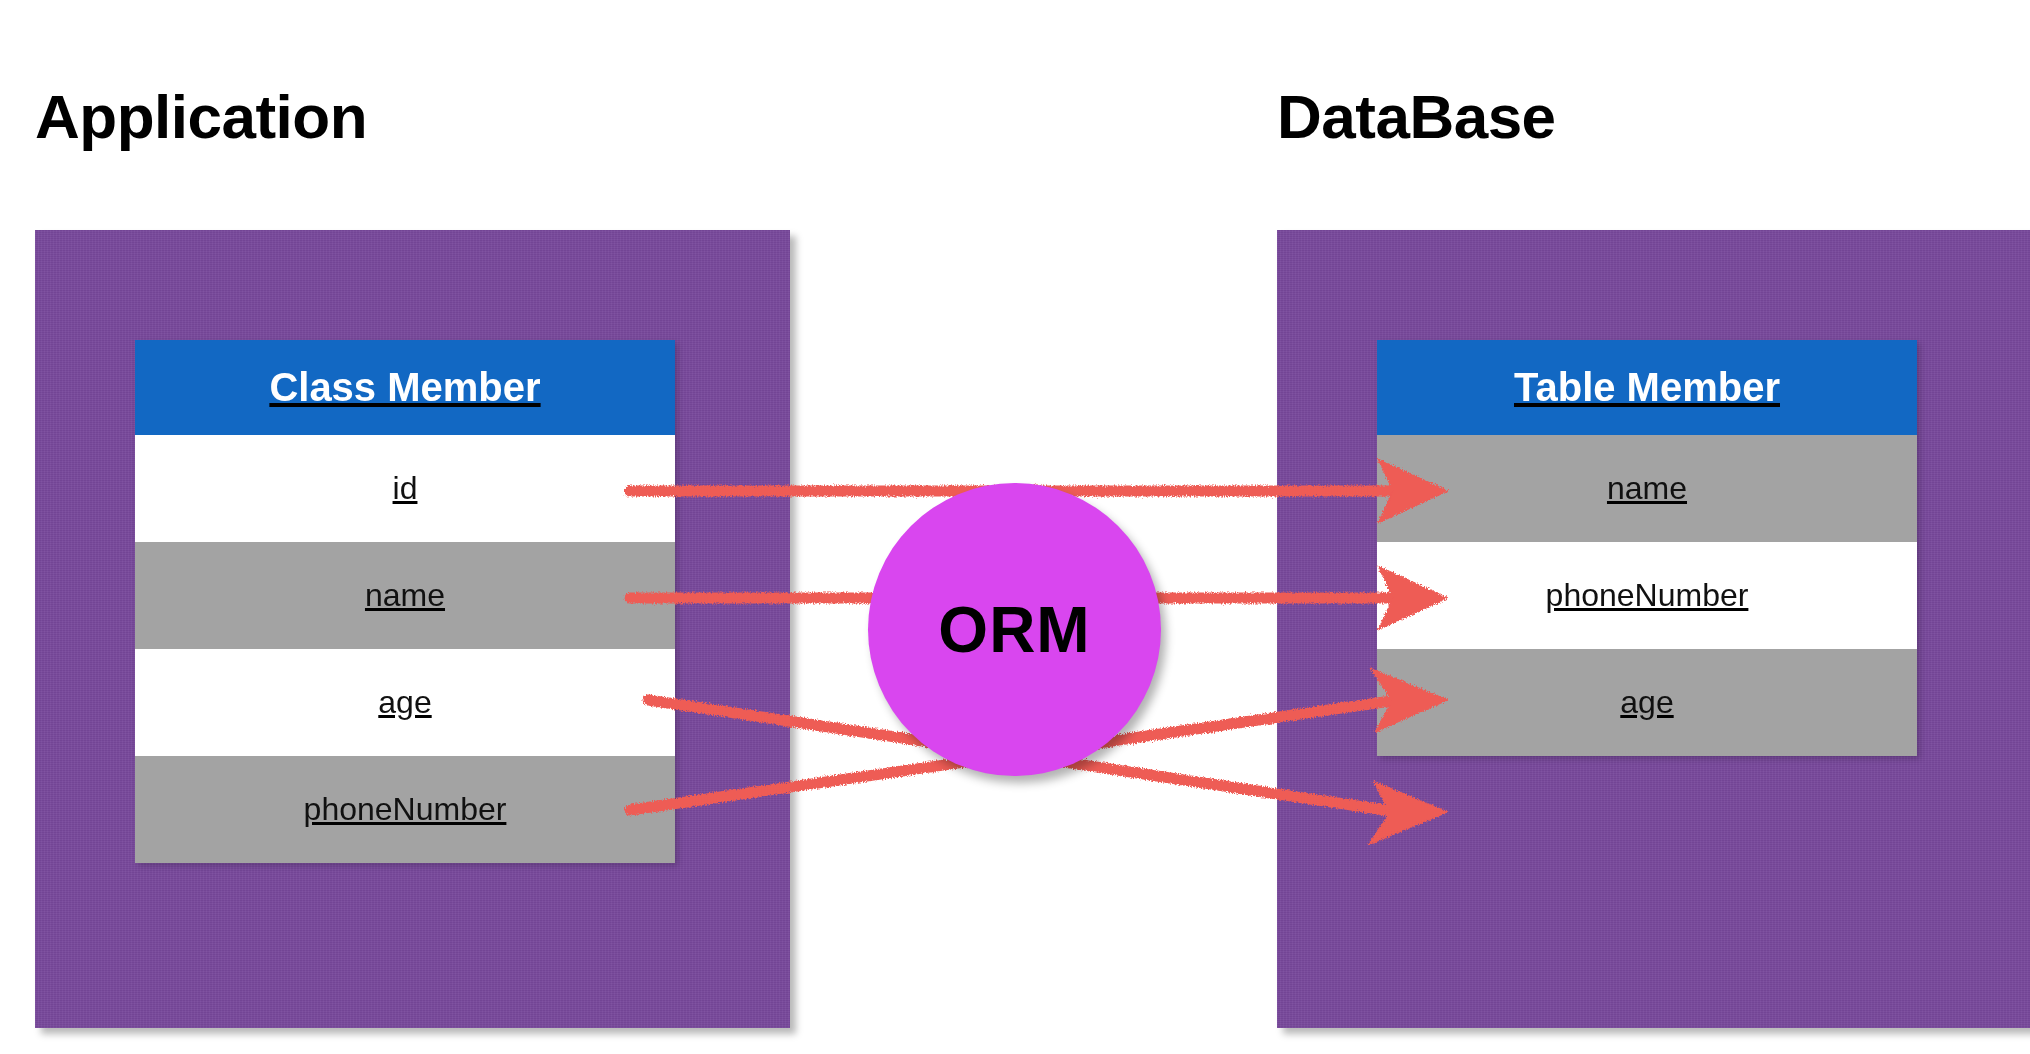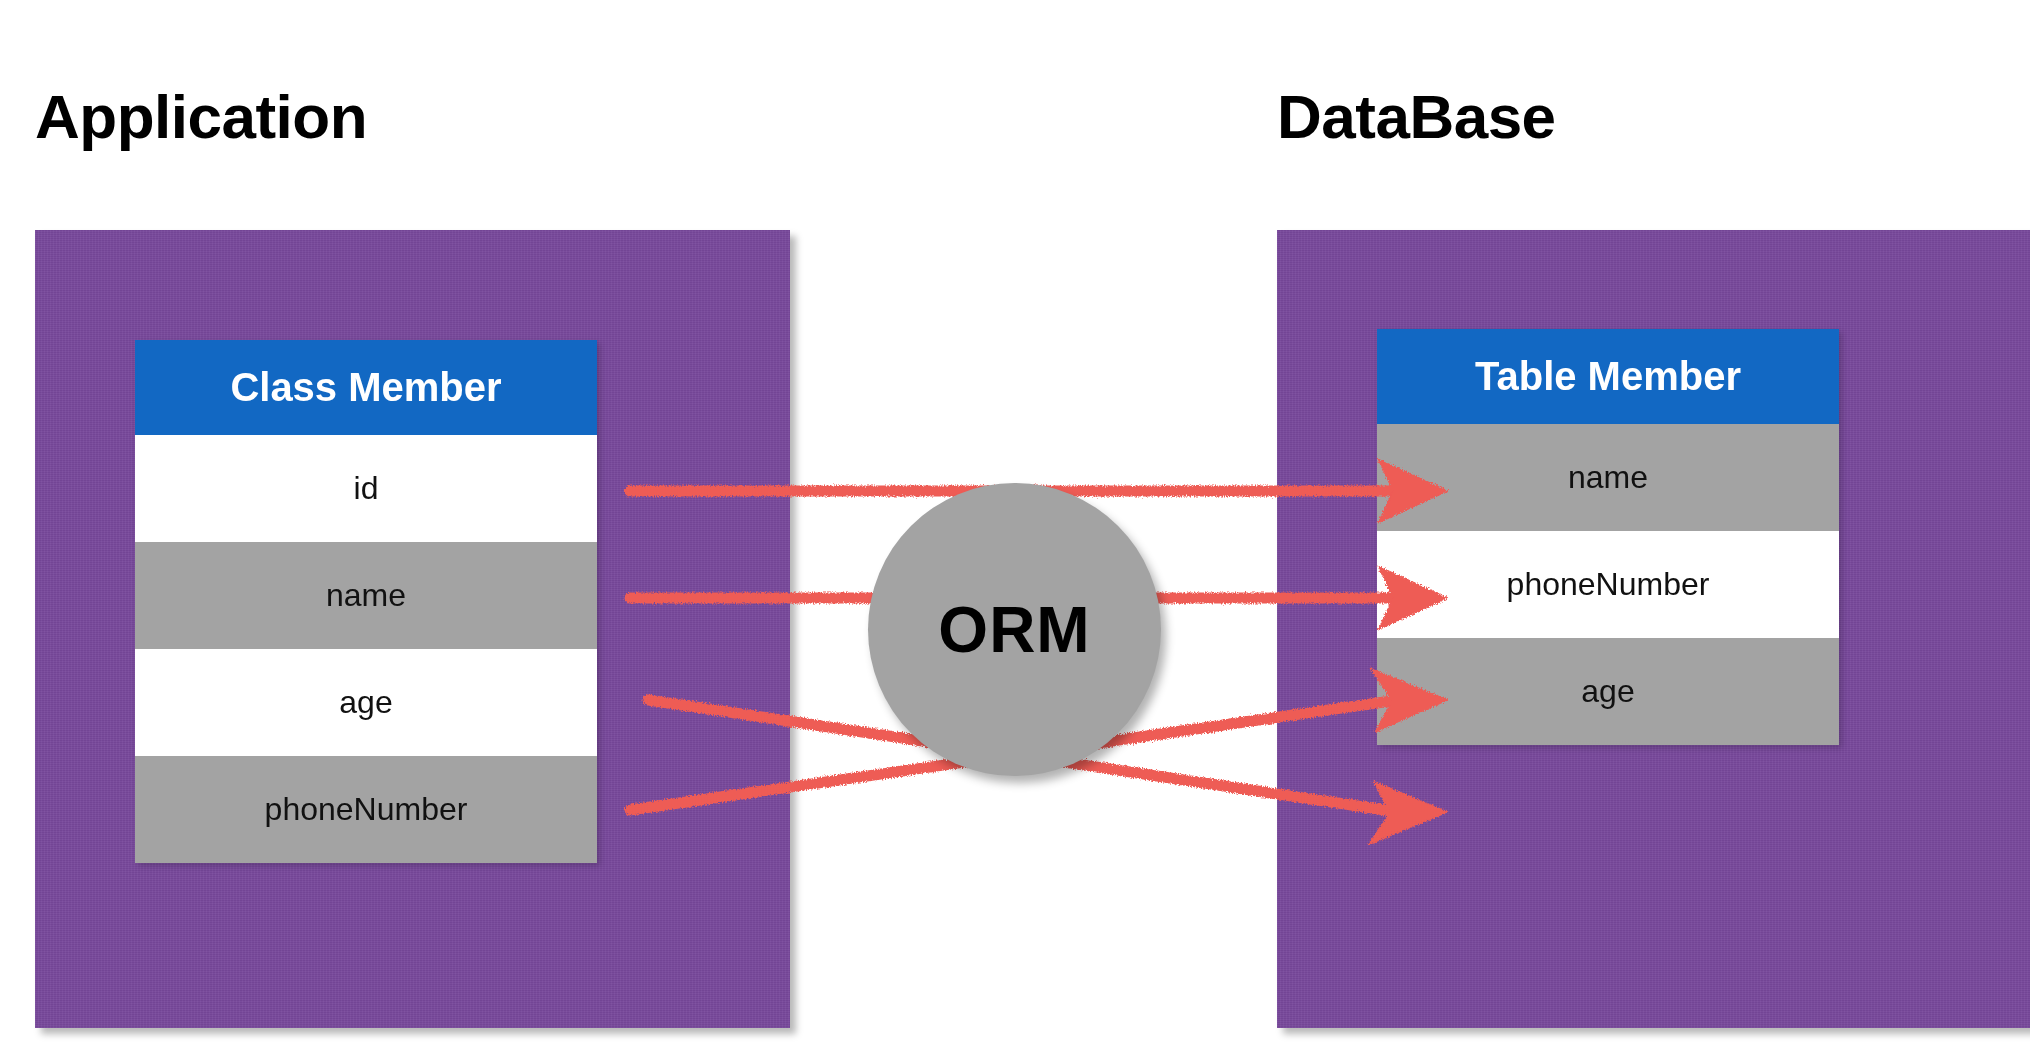--- a/index.html
+++ b/index.html
@@ -50,25 +50,26 @@
     inset: 0;
     background-image:
       repeating-linear-gradient(0deg,   rgba(255,255,255,0.035) 0 1px, rgba(0,0,0,0.02) 1px 2px),
       repeating-linear-gradient(90deg,  rgba(255,255,255,0.03)  0 1px, rgba(0,0,0,0.018) 1px 3px);
     pointer-events: none;
   }
 
   
   .member-table {
     position: absolute;
-    width: 462px;
+    width: 540px;
     box-shadow: 3px 3px 6px rgba(0,0,0,0.18);
+    text-decoration: underline;
   }
   #table-left  { left: 135px;  top: 340px; }
-  #table-right { left: 1377px; top: 329px; }
+  #table-right { left: 1377px; top: 340px; }
 
   .table-header {
     height: 95px;
     background: #1268C3;
     color: #ffffff;
     font-family: "Liberation Sans", sans-serif;
     font-weight: bold;
     font-size: 40px;
     display: flex;
     align-items: center;
@@ -89,21 +90,21 @@
   .table-row.alt { background: #a3a3a3; }
 
   
   #orm-circle {
     position: absolute;
     left: 868px;
     top: 483px;
     width: 293px;
     height: 293px;
     border-radius: 50%;
-    background: #a3a3a3;
+    background: #d946ef;
     box-shadow: 5px 7px 10px rgba(0,0,0,0.3);
     display: flex;
     align-items: center;
     justify-content: center;
     z-index: 6;
   }
   #orm-label {
     font-family: "Liberation Sans", sans-serif;
     font-weight: bold;
     font-size: 64px;

